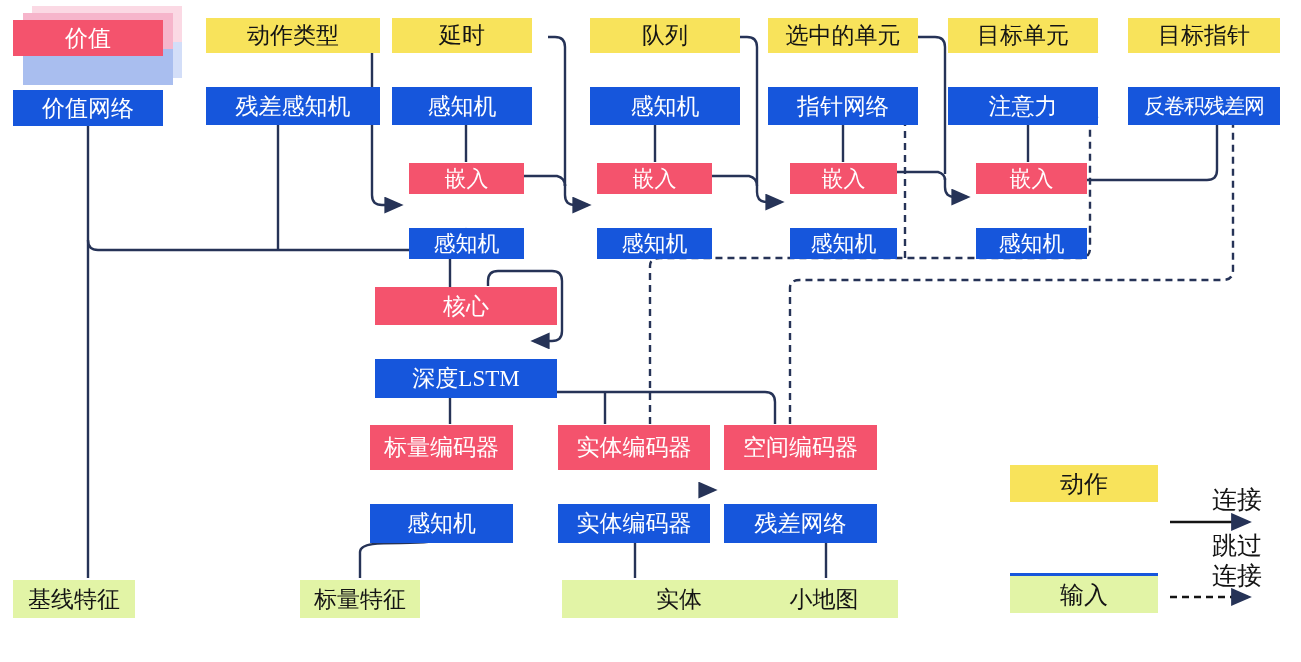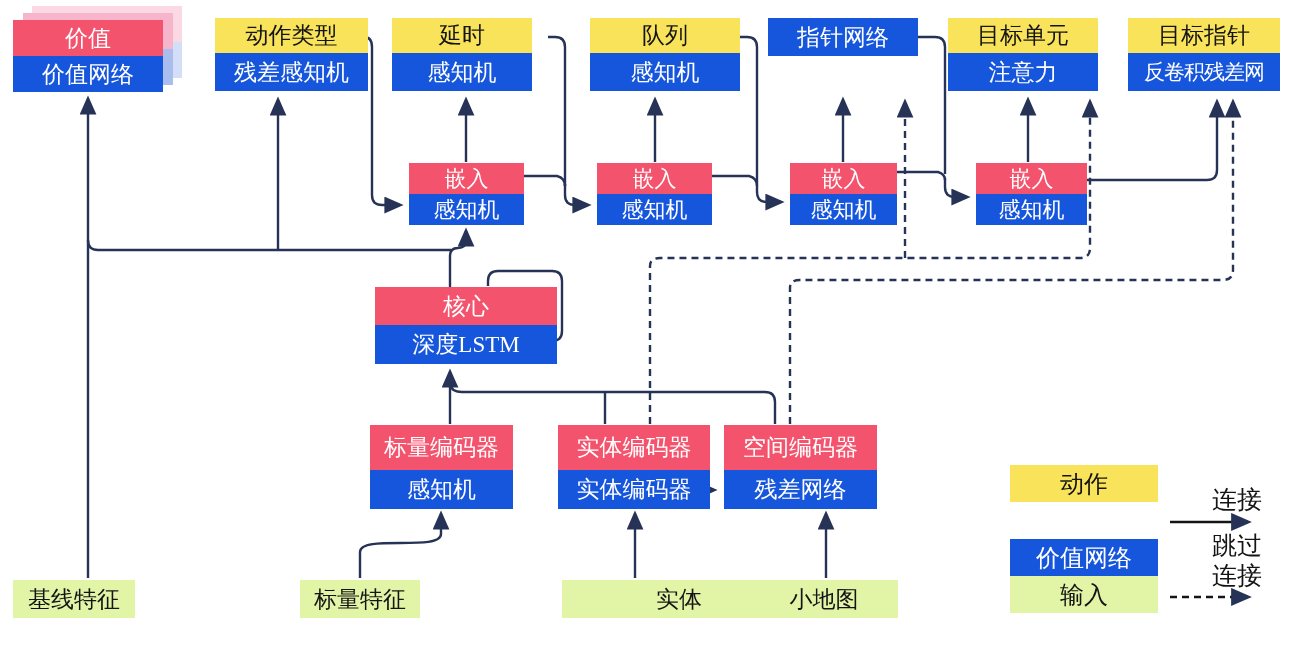--- a/index.html
+++ b/index.html
@@ -5,21 +5,21 @@
   html,body{margin:0;padding:0;}
   body{width:1301px;height:662px;position:relative;background:#ffffff;overflow:hidden;
        font-family:"Liberation Serif","DejaVu Serif",serif;}
   #stage{position:absolute;left:0;top:0;width:1301px;height:662px;}
   svg.wires{position:absolute;left:0;top:0;z-index:1;}
   .box{position:absolute;display:flex;flex-direction:column;z-index:2;text-align:center;}
   .seg{display:flex;align-items:center;justify-content:center;white-space:nowrap;
        font-size:23px;line-height:1;}
   .yellow{background:#F8E35B;color:#141414;}
   .red{background:#F4536D;color:#ffffff;}
-  .blue{background:#1656DC;color:#ffffff;}
+  .blue{background:#1656DC;color:#ffffff;margin-top:34px;}
   .green{background:#E2F4A6;color:#141414;}
   .thead .seg1{height:35px;}
   .thead .seg2{height:38px;}
   .tight{font-size:21px;letter-spacing:-1px;}
   .embed .seg1,.embed .seg2{height:31px;font-size:22px;}
   .core .seg1{height:38px;}
   .core .seg2{height:39px;}
   .enc .seg1{height:45px;}
   .enc .seg2{height:39px;}
   .input{height:38px;align-items:center;justify-content:center;display:flex;
@@ -88,33 +88,34 @@
   </div>
   <div class="shadowcard" style="left:23px;top:13px;width:150px;height:72px;">
     <div style="height:36px;background:#F6B5CB;"></div>
     <div style="height:36px;background:#A9BEEF;"></div>
   </div>
 
   <div class="box" style="left:13px;top:20px;width:150px;">
     <div class="seg red" style="height:36px;">价值</div>
     <div class="seg blue" style="height:36px;">价值网络</div>
   </div>
-  <div class="box thead" style="left:215px;top:18px;width:153px;border-radius:16px;">
+  <div class="box thead" style="left:206px;top:18px;width:174px;border-radius:16px;">
     <div class="seg seg1 yellow">动作类型</div>
     <div class="seg seg2 blue">残差感知机</div>
   </div>
   <div class="box thead" style="left:392px;top:18px;width:140px;">
     <div class="seg seg1 yellow">延时</div>
     <div class="seg seg2 blue">感知机</div>
   </div>
   <div class="box thead" style="left:590px;top:18px;width:150px;">
     <div class="seg seg1 yellow">队列</div>
     <div class="seg seg2 blue">感知机</div>
   </div>
   <div class="box thead" style="left:768px;top:18px;width:150px;">
+    <div class="seg seg1 yellow">选中的单元</div>
     <div class="seg seg2 blue">指针网络</div>
   </div>
   <div class="box thead" style="left:948px;top:18px;width:150px;">
     <div class="seg seg1 yellow">目标单元</div>
     <div class="seg seg2 blue">注意力</div>
   </div>
   <div class="box thead" style="left:1128px;top:18px;width:152px;">
     <div class="seg seg1 yellow">目标指针</div>
     <div class="seg seg2 blue tight">反卷积残差网</div>
   </div>

